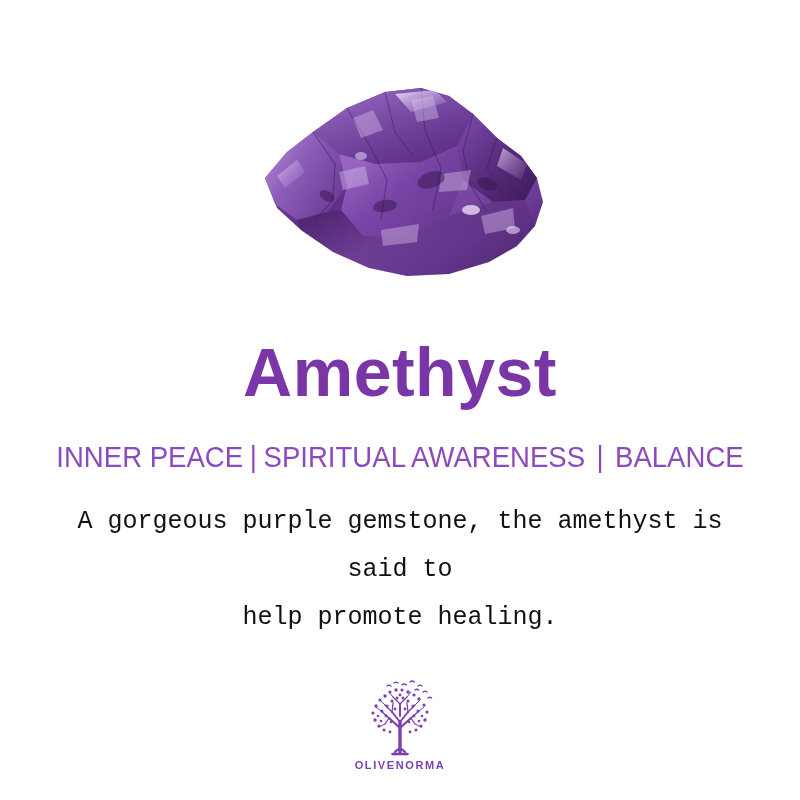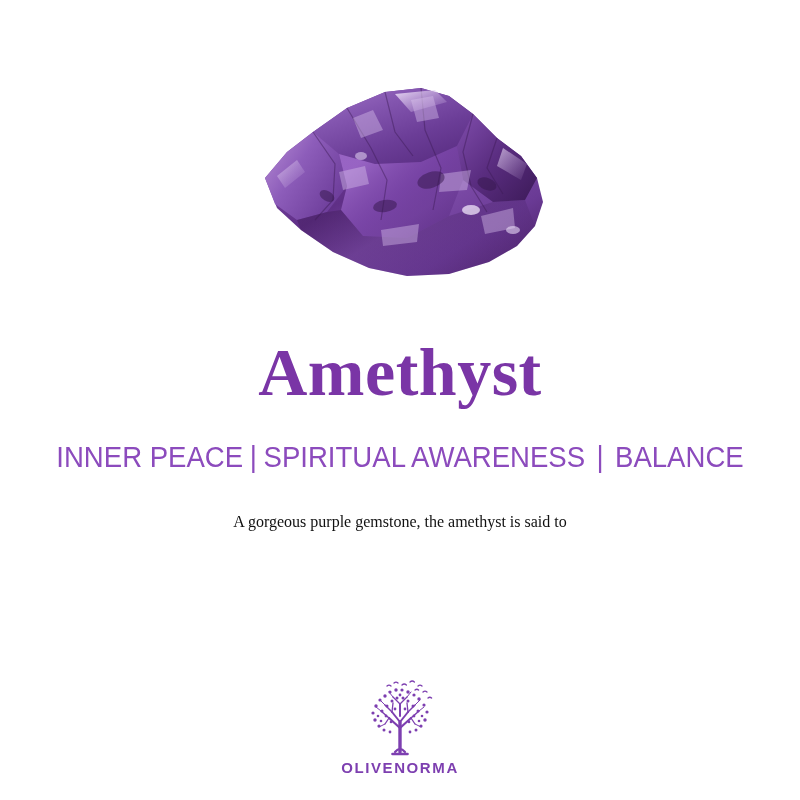--- a/index.html
+++ b/index.html
@@ -36,21 +36,21 @@
     margin: 0 auto;
   }
 
   
   .title {
     position: absolute;
     left: 0;
     top: 334px;
     width: 800px;
     text-align: center;
-    font-family: Liberation Serif, serif;
+    font-family: Liberation Sans, sans-serif;
     font-size: 68px;
     line-height: 76px;
     font-weight: 700;
     color: #7a35a6;
     letter-spacing: 0.5px;
   }
 
   
   .subtitle {
     position: absolute;
@@ -76,43 +76,43 @@
   }
   .subtitle .sep.wide { padding: 0 12px; }
 
   
   .description {
     position: absolute;
     left: 50px;
     top: 498px;
     width: 700px;
     text-align: center;
-    font-family: Liberation Serif, serif;
-    font-size: 16px;
+    font-family: Liberation Mono, monospace;
+    font-size: 25px;
     line-height: 48px;
     color: #111111;
   }
 
   
   .logo {
     position: absolute;
     left: 0;
     top: 678px;
     width: 800px;
     text-align: center;
   }
   .logo-mark {
     display: block;
     margin: 0 auto;
   }
   .logo-text {
     display: block;
     margin-top: 1px;
     font-family: "Liberation Sans", "DejaVu Sans", sans-serif;
-    font-size: 15px;
+    font-size: 11px;
     font-weight: 700;
     letter-spacing: 1.6px;
     color: #7d3fb0;
   }
 </style>
 </head>
 <body>
 
 <div class="page">
 
@@ -212,20 +212,21 @@
   </div>
 
   <div class="title">Amethyst</div>
 
   <div class="subtitle">
     <span class="kw">INNER PEACE</span><span class="sep">|</span><span class="kw">SPIRITUAL AWARENESS</span><span class="sep wide">|</span><span class="kw">BALANCE</span>
   </div>
 
   <div class="description">
     <div>A gorgeous purple gemstone, the amethyst is said to</div>
+    <div>help promote healing.</div>
   </div>
 
   <div class="logo">
     <svg class="logo-mark" width="76" height="80" viewBox="0 0 76 80" aria-hidden="true">
       <g stroke="#7d3fb0" fill="none" stroke-linecap="round">
 
         <path d="M38 74 L38 44" stroke-width="3.4"></path>
         <path d="M33 74 Q38 68 43 74" stroke-width="2.2"></path>
         <path d="M30.5 76 L45.5 76" stroke-width="2.6"></path>
 

